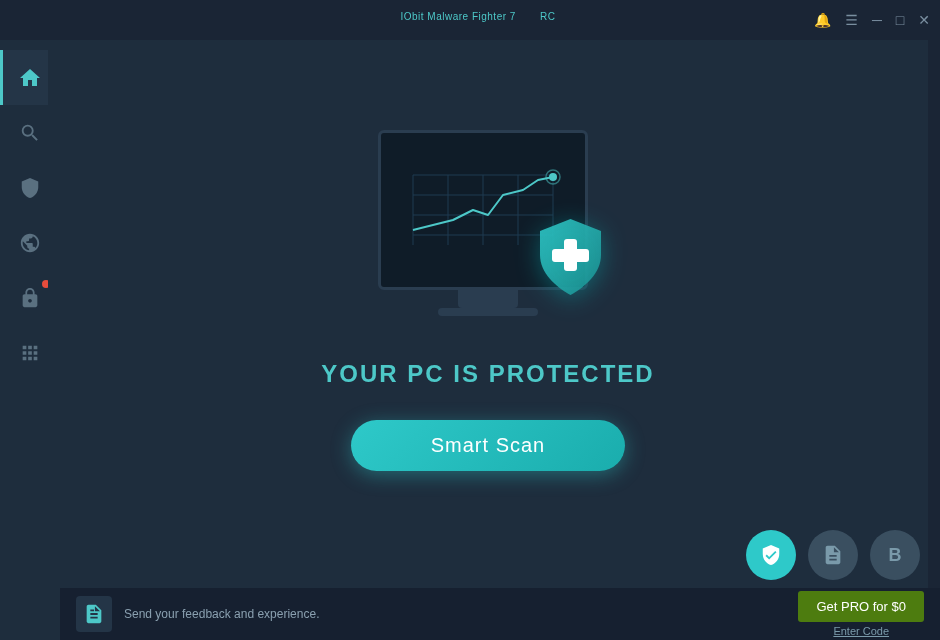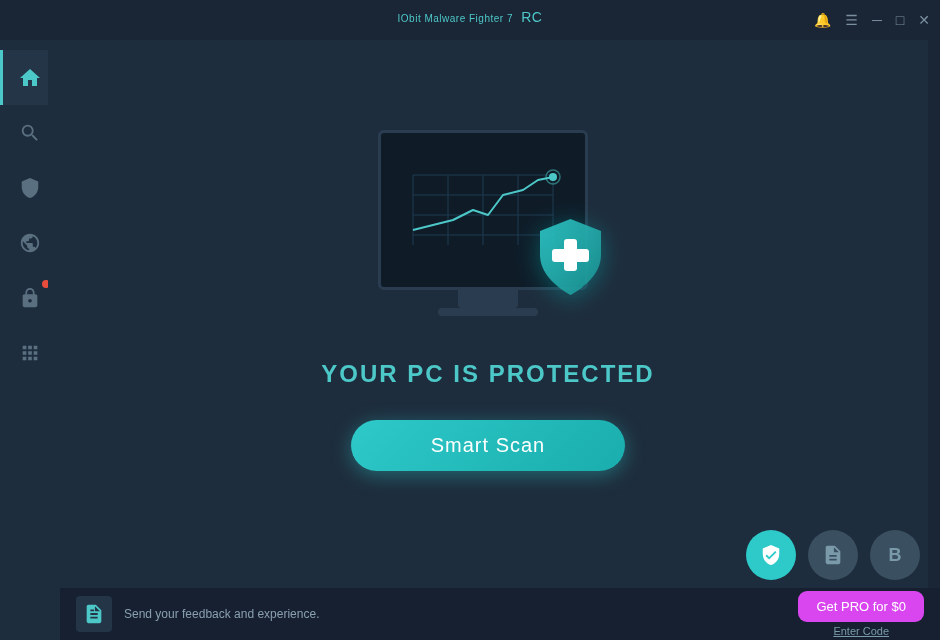--- a/index.html
+++ b/index.html
@@ -24,20 +24,21 @@
     }
     .titlebar-title {
       color: #c0ccd8;
       font-size: 13px;
       letter-spacing: 0.5px;
     }
     .titlebar-title span {
       color: #4dc8c8;
       font-size: 10px;
       vertical-align: super;
+      margin-left: 16px;
     }
     .titlebar-controls {
       position: absolute;
       right: 10px;
       top: 0;
       height: 40px;
       display: flex;
       align-items: center;
       gap: 14px;
     }
@@ -255,25 +256,25 @@
     }
     .footer-text-main {
       color: #8aa0b0;
       font-size: 12px;
     }
     .footer-text-sub {
       color: #5a7080;
       font-size: 11px;
     }
     .footer-cta {
-      background: #d946ef;
+      background: #4d7c0f;
       color: white;
       border: none;
       padding: 8px 18px;
-      border-radius: 9px;
+      border-radius: 3px;
       font-size: 13px;
       cursor: pointer;
       white-space: nowrap;
     }
     .footer-enter-code {
       color: #7a9aaa;
       font-size: 11px;
       text-decoration: underline;
       cursor: pointer;
       white-space: nowrap;
@@ -285,21 +286,21 @@
       align-items: center;
       gap: 3px;
     }
   </style>
 </head>
 <body>
 
 <div class="titlebar">
   <span class="titlebar-title">
     <span>IObit Malware Fighter 7</span>
-    &nbsp;<span style="color:#4dc8c8; font-size:14px; vertical-align:super;">RC</span>
+    &nbsp;<span style="color:#4dc8c8; font-size:10px; vertical-align:super;">RC</span>
   </span>
   <div class="titlebar-controls">
     <span class="titlebar-icon">🔔</span>
     <span class="titlebar-icon">☰</span>
     <span class="titlebar-icon">─</span>
     <span class="titlebar-icon">□</span>
     <span class="titlebar-icon">✕</span>
   </div>
 </div>
 

